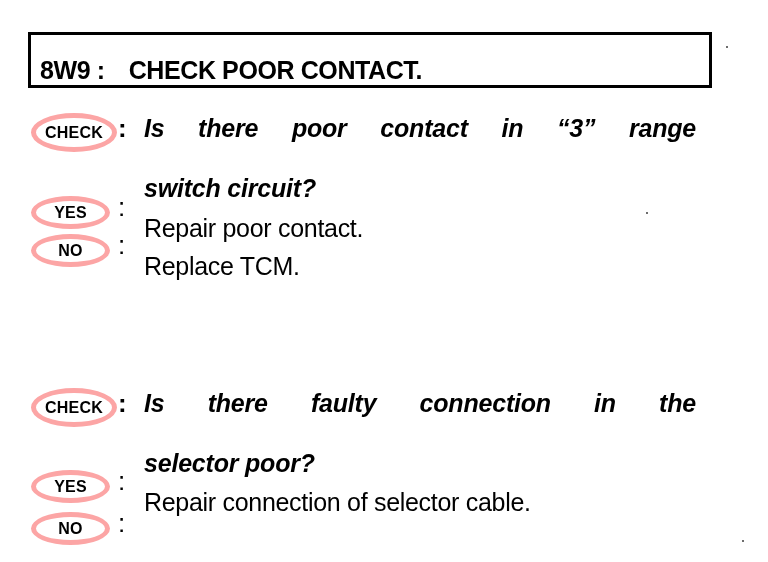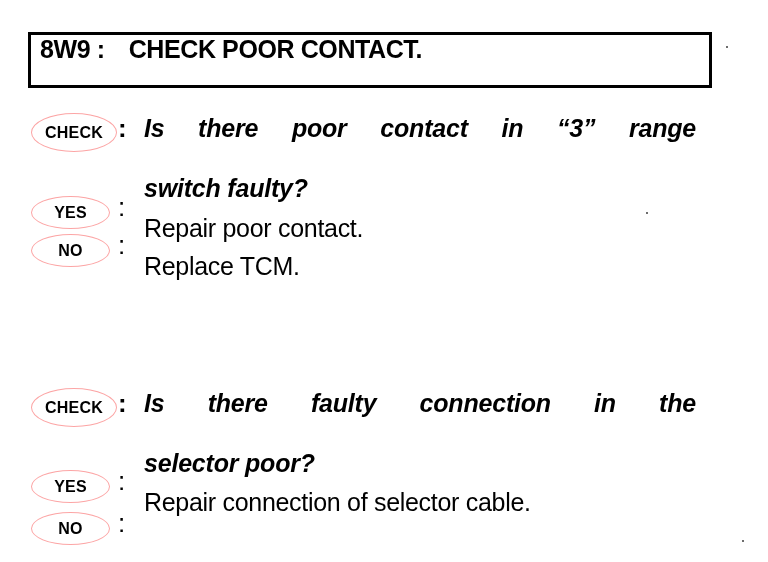--- a/index.html
+++ b/index.html
@@ -25,21 +25,21 @@
 
   
   .step-box {
     position: absolute;
     left: 28px;
     width: 684px;
     border: 3px solid #000000;
     background: #ffffff;
     box-sizing: border-box;
     display: flex;
-    align-items: flex-start;
+    align-items: flex-end;
   }
   .step-box.first { top: 32px; height: 56px; }
   .step-box.second { top: 310px; height: 50px; }
 
   .step-code {
     font-size: 25px;
     font-weight: bold;
     letter-spacing: -0.4px;
     padding-left: 9px;
     white-space: pre;
@@ -67,21 +67,21 @@
     display: flex;
     justify-content: flex-start;
     padding-left: 31px;
     box-sizing: border-box;
   }
 
   .badge {
     display: flex;
     align-items: center;
     justify-content: center;
-    border: 1px solid #fca5a5;
+    border: 5px solid #fca5a5;
     border-radius: 50%;
     background: #ffffff;
     box-sizing: border-box;
     font-weight: bold;
     letter-spacing: 0.2px;
     line-height: 1;
   }
   .badge.check {
     width: 86px;
     height: 39px;
@@ -174,21 +174,21 @@
   </div>
 
   <div class="row" id="row-check-1">
     <div class="badge-cell">
       <span class="badge check">CHECK</span>
     </div>
     <div class="colon-cell question">:</div>
     <div class="text-cell">
       <div class="question-text">
         <span class="line1">Is there poor contact in “3” range</span>
-        <span class="line2">switch faulty?</span>
+        <span class="line2">switch circuit?</span>
       </div>
     </div>
   </div>
 
   <div class="row" id="row-yes-1">
     <div class="badge-cell">
       <span class="badge yesno">YES</span>
     </div>
     <div class="colon-cell">:</div>
     <div class="text-cell">

